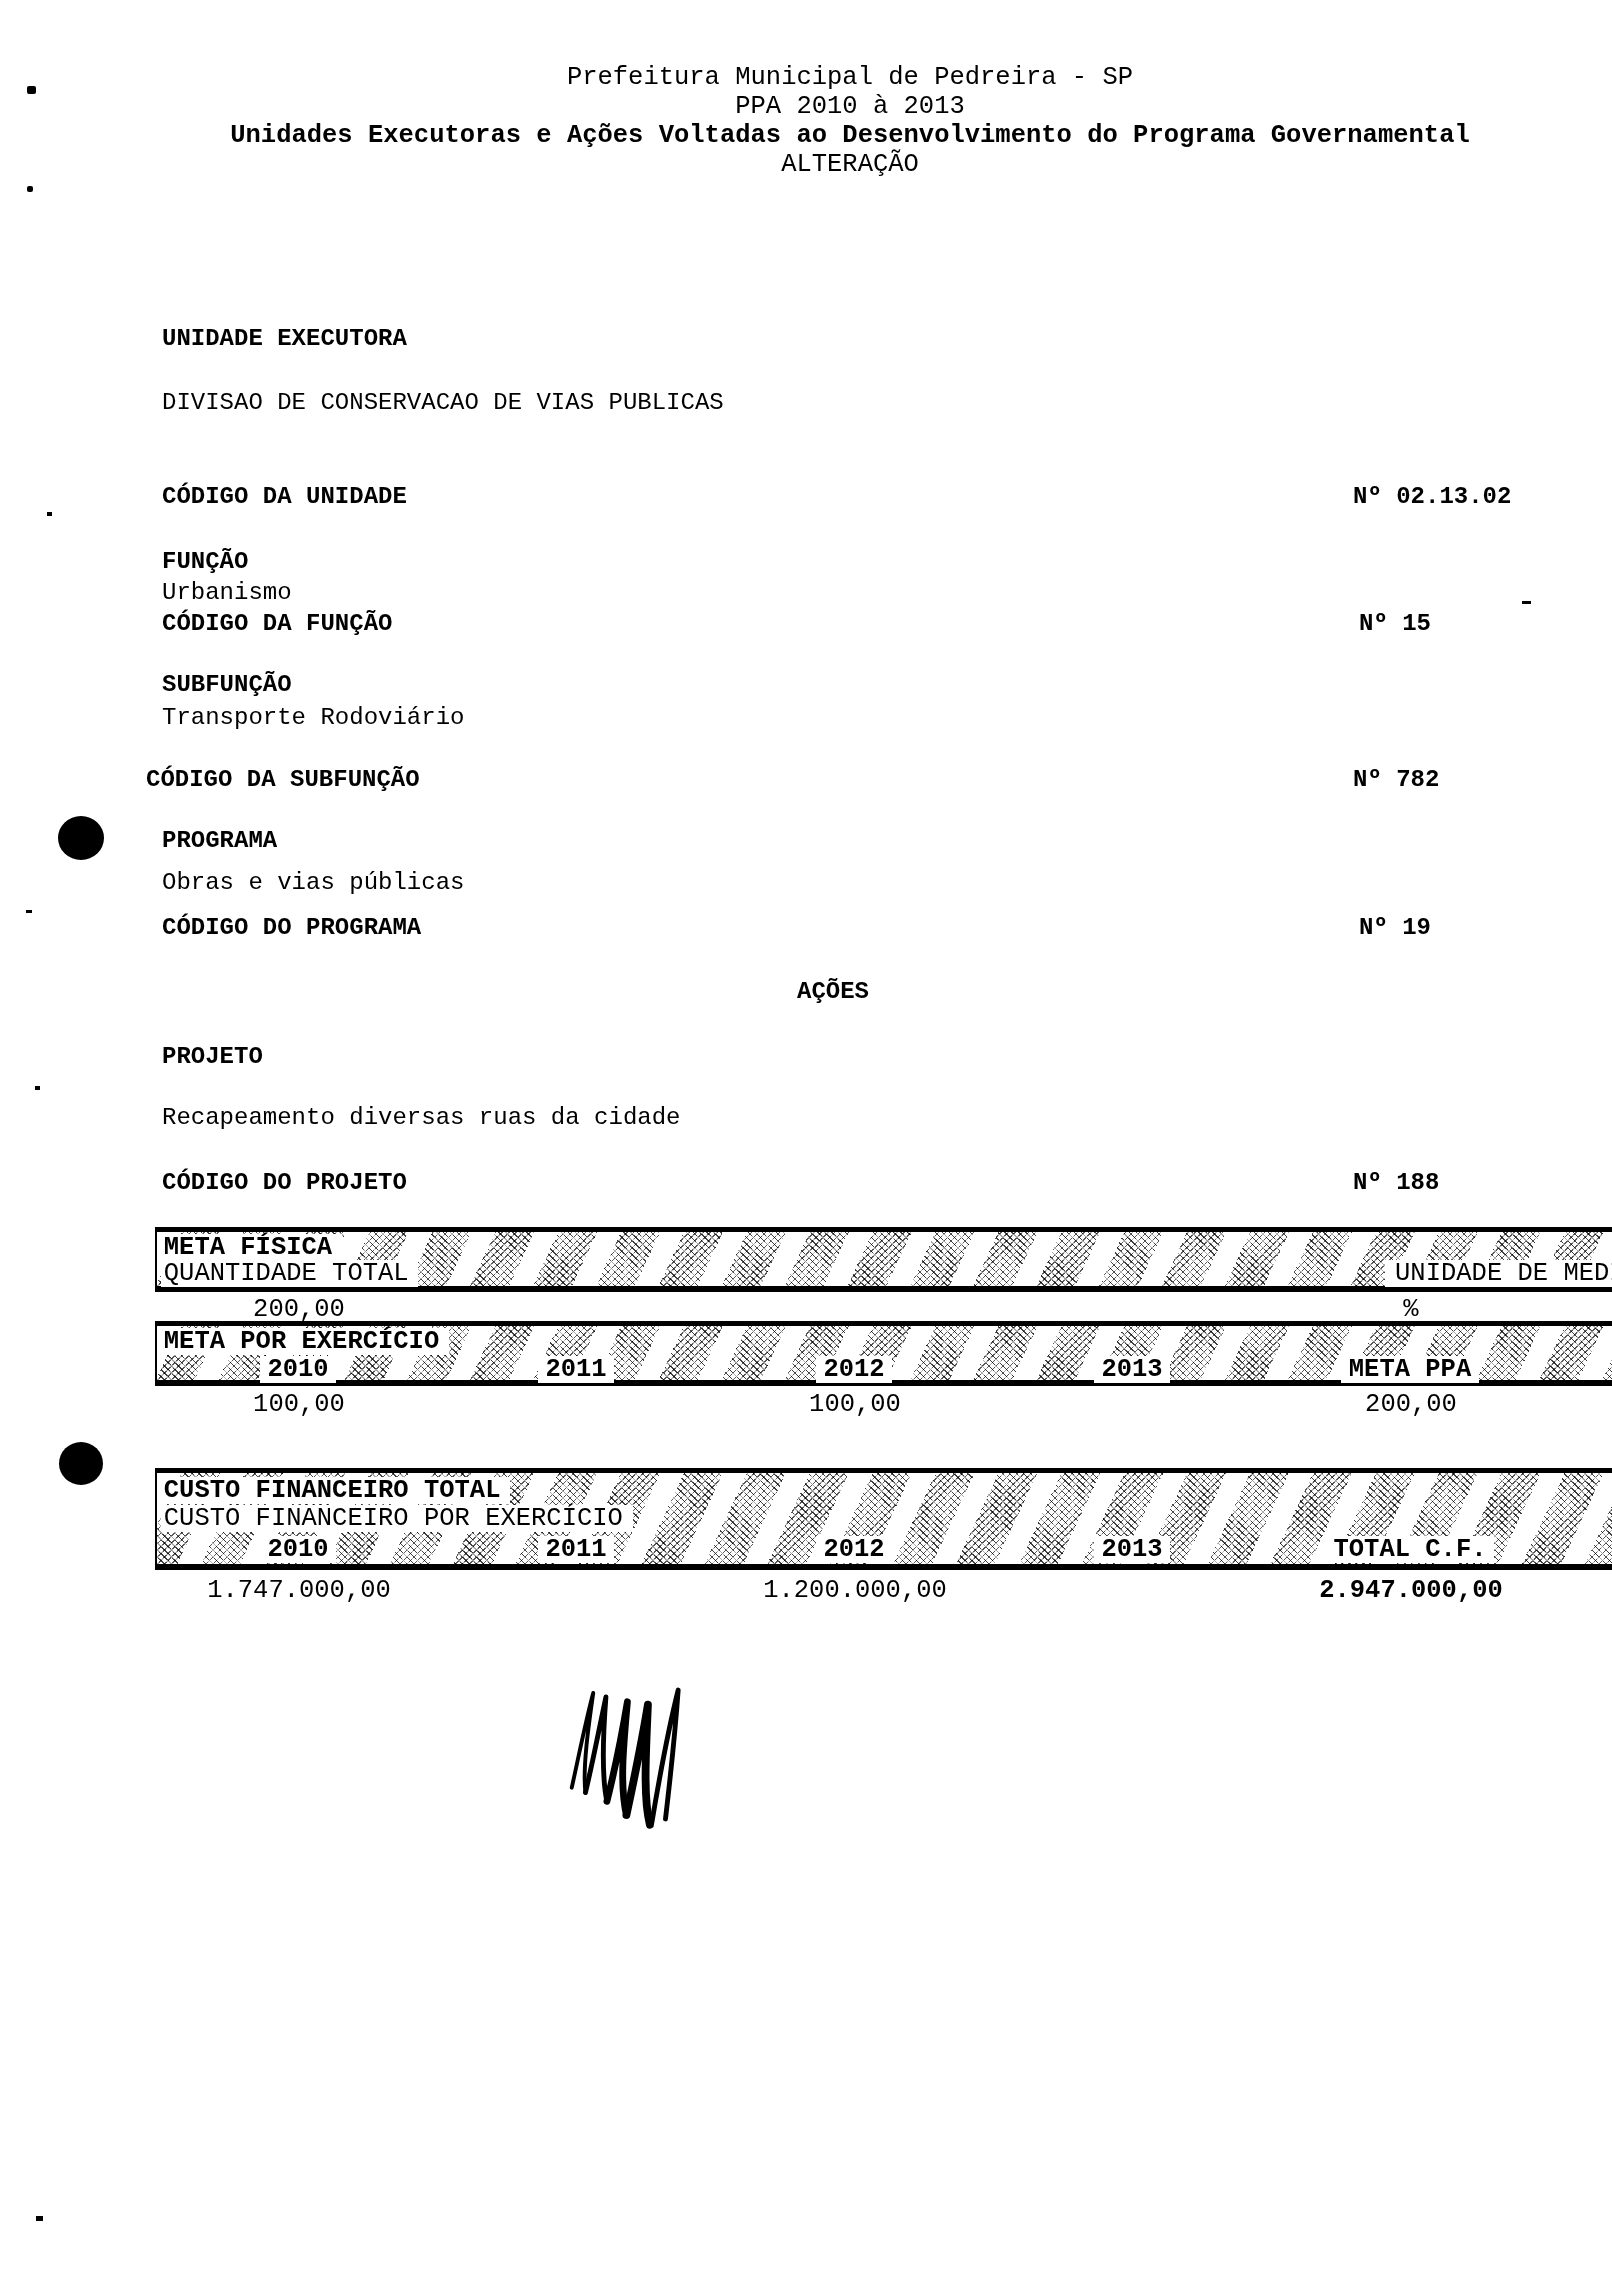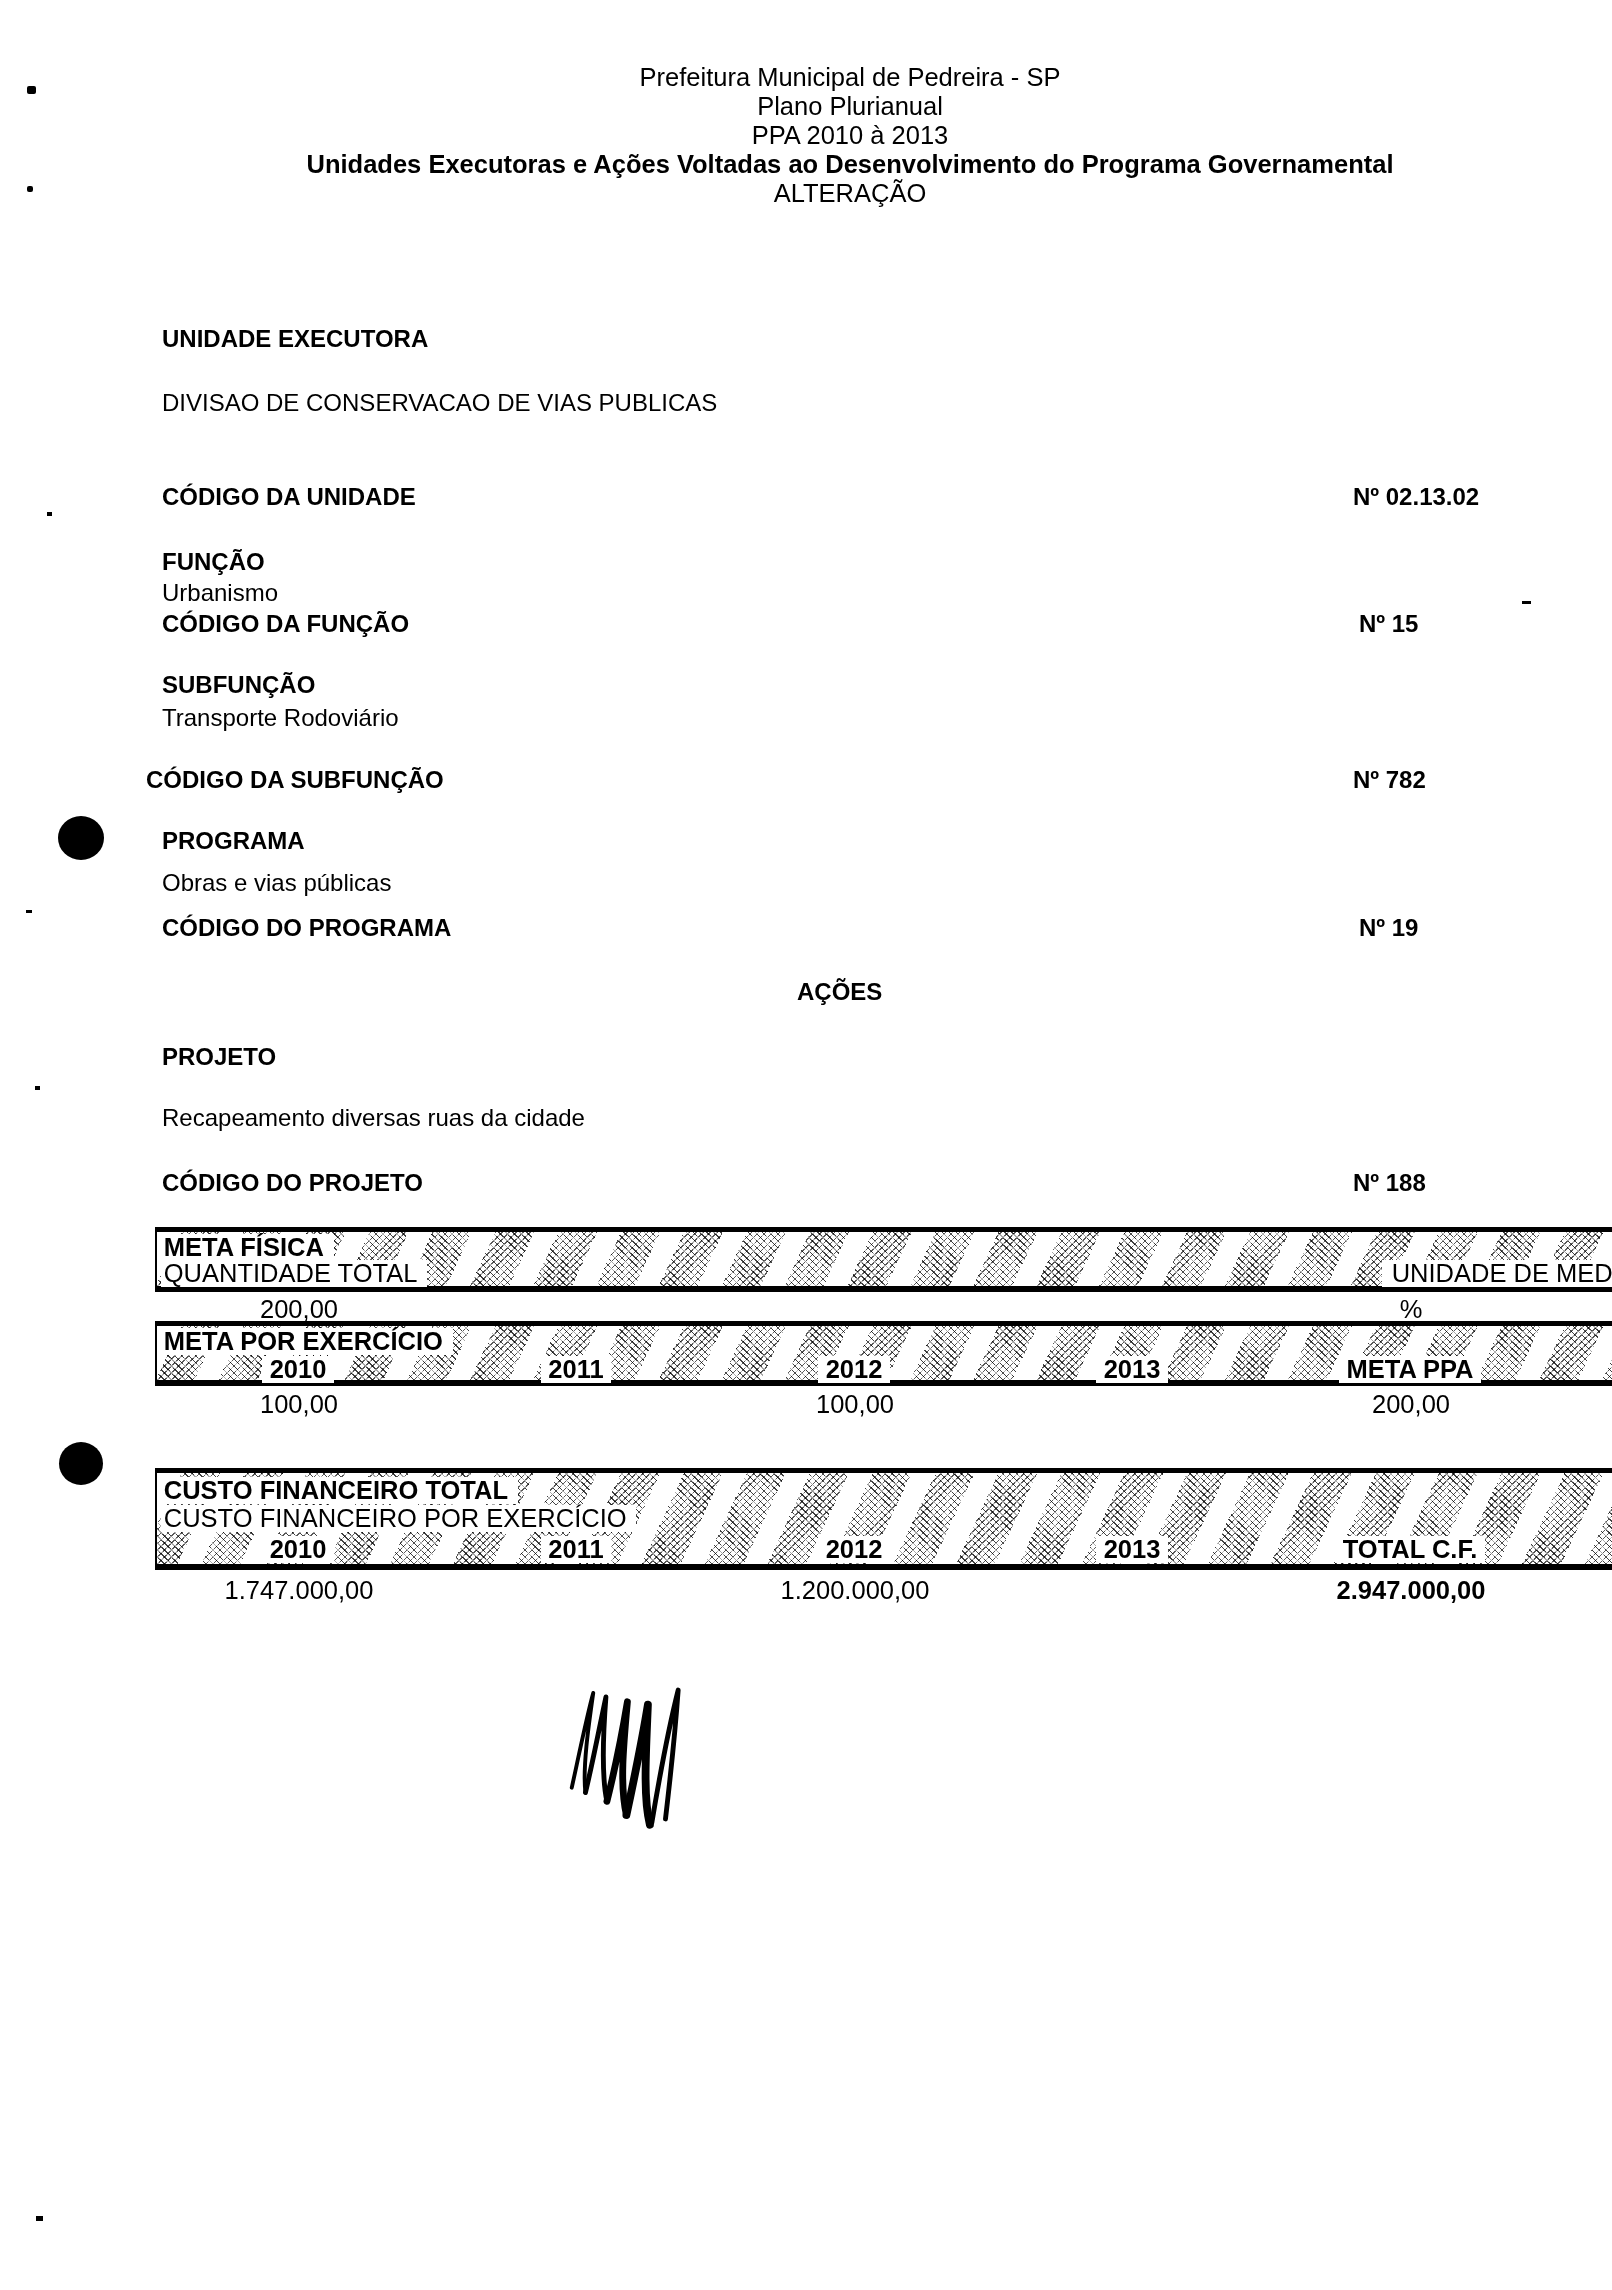--- a/index.html
+++ b/index.html
@@ -1,21 +1,21 @@
 <!DOCTYPE html>
 <html><head>
 <meta charset="utf-8">
 <style>
   html,body{margin:0;padding:0;background:#777;}
   .page{
     position:relative;
     width:1612px;height:2291px;
     margin:0 auto;
     background:#ffffff;
-    font-family:Liberation Sans, sans-serif;
+    font-family:Liberation Mono, monospace;
     color:#000;
     overflow:hidden;
   }
   .abs{position:absolute;}
   .b{font-weight:bold;}
   .txt{font-size:24px;line-height:29px;white-space:nowrap;}
   .hdrblock{left:88px;top:63px;width:1524px;text-align:center;}
   .hdrblock div{font-size:25.5px;line-height:29px;}
   
   .hatchbar{
@@ -46,21 +46,20 @@
   .dot{position:absolute;background:#000;border-radius:50%;}
   svg.sig path{fill:none;stroke:#000;stroke-linecap:round;stroke-linejoin:round;}
 </style>
 </head>
 <body>
 
 <div class="page">
 
   <div class="abs hdrblock">
     <div>Prefeitura Municipal de Pedreira - SP</div>
-    <div>Plano Plurianual</div>
     <div>PPA 2010 à 2013</div>
     <div class="b">Unidades Executoras e Ações Voltadas ao Desenvolvimento do Programa Governamental</div>
     <div>ALTERAÇÃO</div>
   </div>
 
   <div class="abs txt b" style="left:162px;top:324px;">UNIDADE EXECUTORA</div>
   <div class="abs txt" style="left:162px;top:388px;">DIVISAO DE CONSERVACAO DE VIAS PUBLICAS</div>
 
   <div class="abs txt b" style="left:162px;top:482px;">CÓDIGO DA UNIDADE</div>
   <div class="abs txt b" style="left:1353px;top:482px;">Nº 02.13.02</div>

